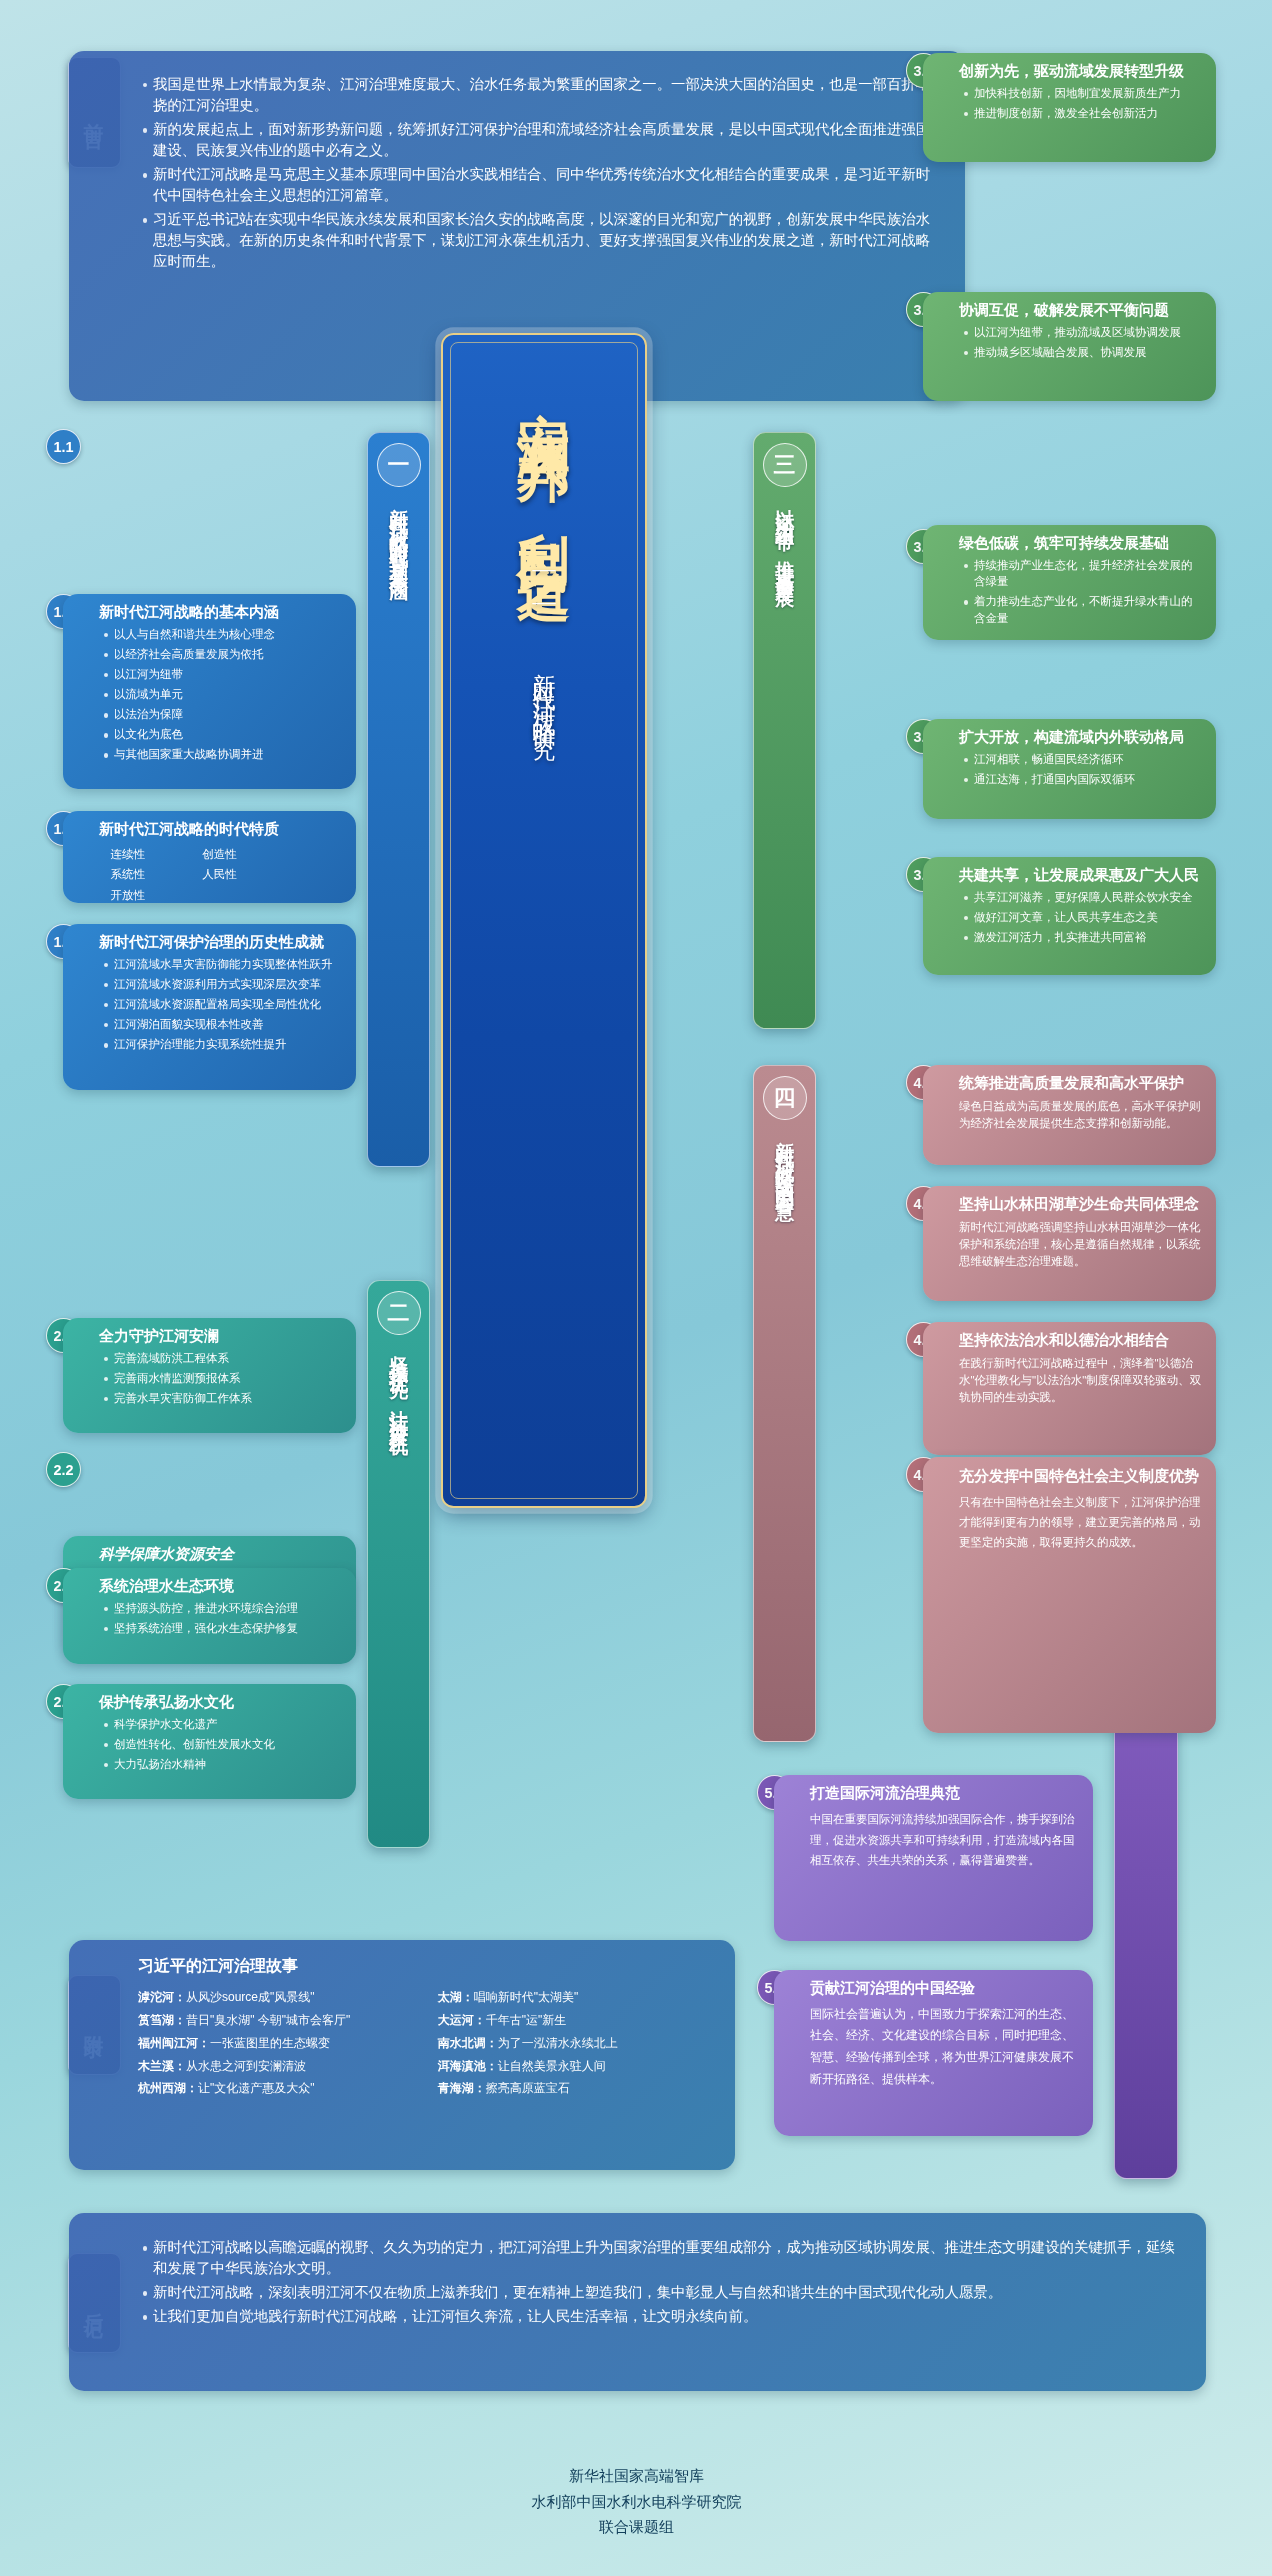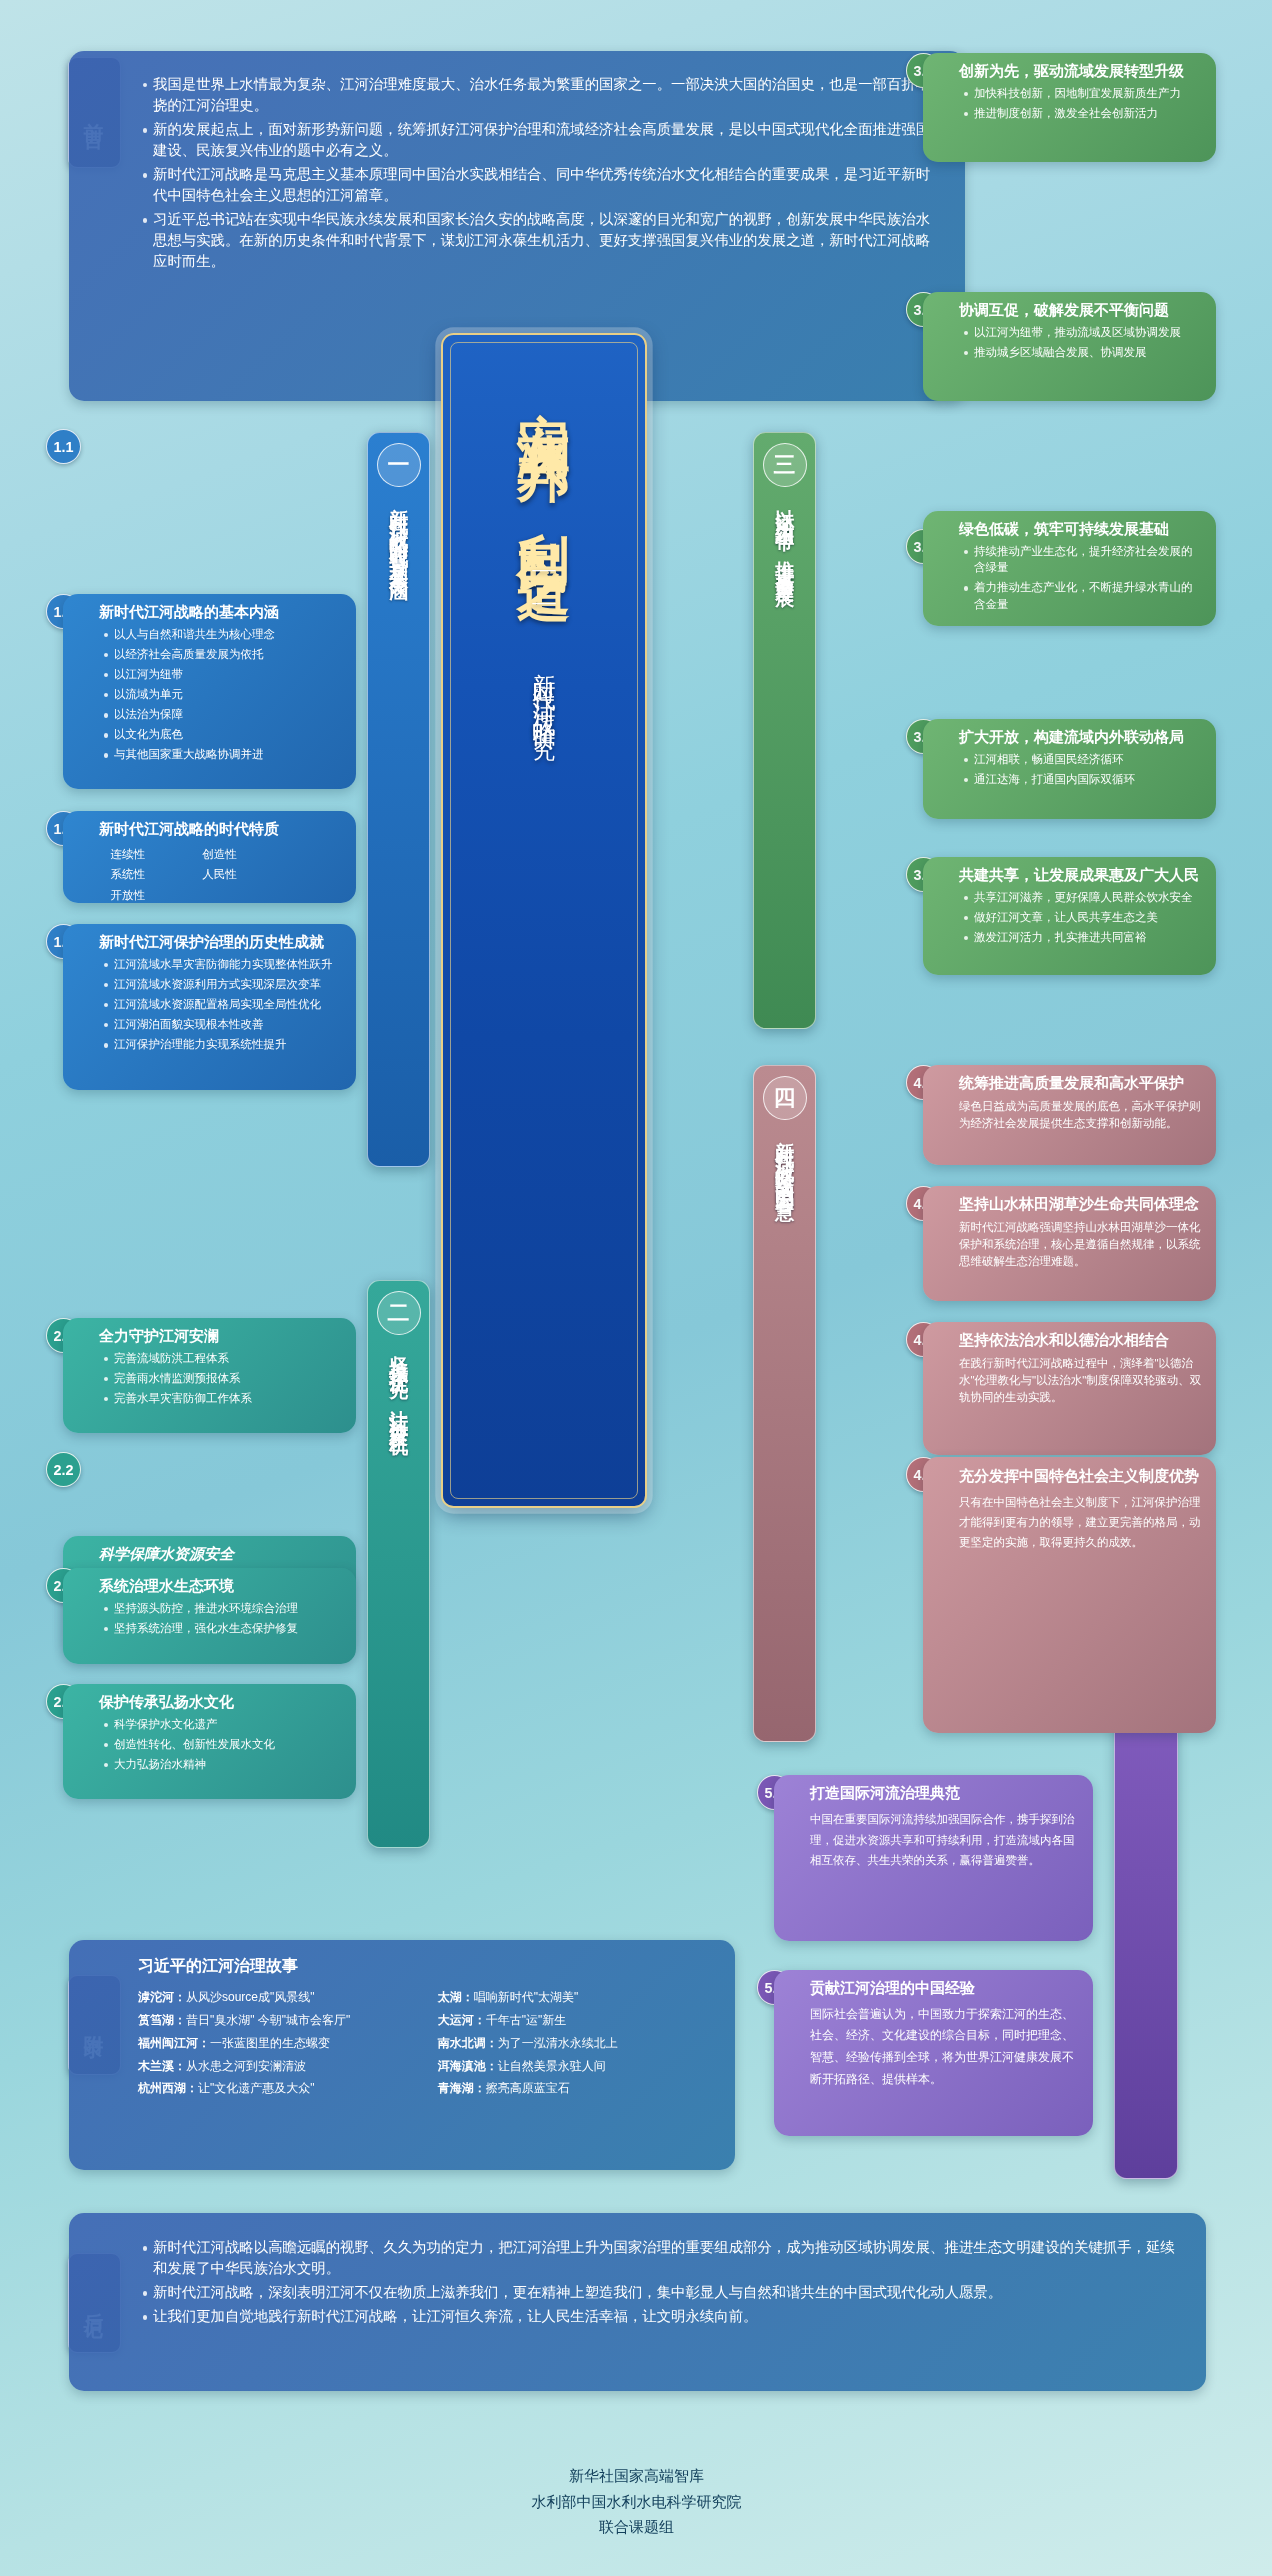--- a/index.html
+++ b/index.html
@@ -224,21 +224,21 @@
   <div class="panel" style="left:923px;top:292px;width:293px;height:109px;
        background:linear-gradient(135deg,#6fb573,#4d9459);padding:9.2px 13.8px 5.7px 36px;">
     <div class="panel-title" style="font-size:15px;">协调互促，破解发展不平衡问题</div>
     <ul class="bul" style="font-size:11.5px;margin-top:2.3px;">
       <li>以江河为纽带，推动流域及区域协调发展</li>
       <li>推动城乡区域融合发展、协调发展</li>
     </ul>
   </div>
 
   <div class="badge" style="left:906px;top:529px;background:#4e9c5e;">3.3</div>
-  <div class="panel" style="left:923px;top:511px;width:293px;height:115px;
+  <div class="panel" style="left:923px;top:525px;width:293px;height:115px;
        background:linear-gradient(135deg,#6fb573,#4d9459);padding:9.2px 13.8px 5.7px 36px;">
     <div class="panel-title" style="font-size:15px;">绿色低碳，筑牢可持续发展基础</div>
     <ul class="bul" style="font-size:11.5px;margin-top:2.3px;">
       <li>持续推动产业生态化，提升经济社会发展的含绿量</li>
       <li>着力推动生态产业化，不断提升绿水青山的含金量</li>
     </ul>
   </div>
 
   <div class="badge" style="left:906px;top:719px;background:#4e9c5e;">3.4</div>
   <div class="panel" style="left:923px;top:719px;width:293px;height:100px;

